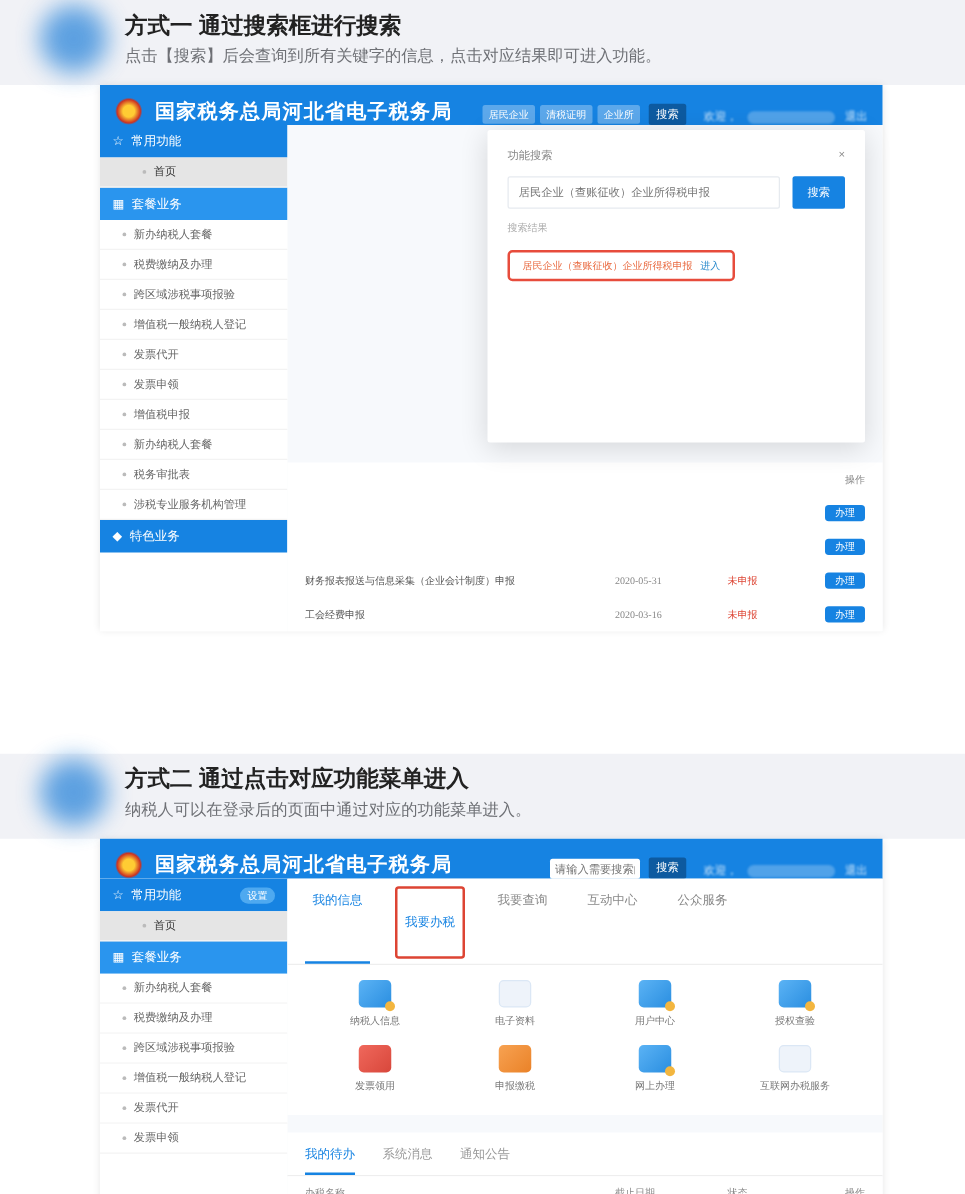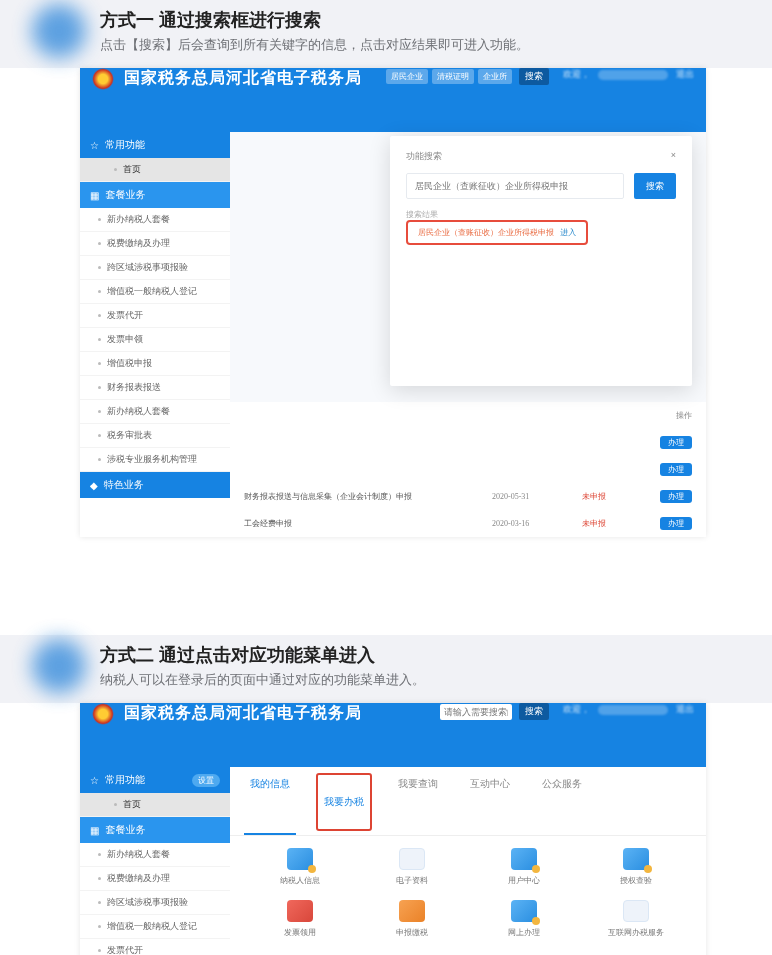--- a/index.html
+++ b/index.html
@@ -6,21 +6,21 @@
   body { width: 772px; font-family: "Microsoft YaHei", Arial, sans-serif; background:#fff; color:#333; }
   
   
   .section-head { background:#f1f2f6; padding: 8px 20px 14px 100px; position:relative; }
   .section-head .dot { position:absolute; left:32px; top:4px; width:54px; height:54px; background:#1e7ed8; border-radius:50%; filter: blur(10px); opacity:0.7; }
   .section-head h2 { font-size:18px; font-weight:700; color:#222; margin-bottom:4px; }
   .section-head p { font-size:13px; color:#6e7075; filter: blur(0.6px); }
   
   
   .app { width:626px; margin-left:80px; background:#fff; box-shadow: 0 0 6px rgba(0,0,0,0.1); position:relative; }
-  .app-header { background:#1683e2; height:64px; display:flex; align-items:flex-start; padding:0 12px; }
+  .app-header { background:#1683e2; height:32px; display:flex; align-items:flex-end; padding:0 12px; }
   .app-header .logo { width:22px; height:22px; background:radial-gradient(circle,#ffcc33 30%, #cc3322 60%, #1683e2 70%); border-radius:50%; margin-right:10px; flex-shrink:0; }
   .app-header .title { color:#fff; font-size:16px; font-weight:700; letter-spacing:1px; flex:1; }
   .app-header .hsearch { display:flex; align-items:center; gap:4px; }
   .app-header .hsearch input { font-size:9px; width:72px; height:16px; border:none; border-radius:2px; padding:0 4px; color:#999; background:#fff; }
   .app-header .hsearch .hbox { font-size:8px; background:rgba(255,255,255,0.3); color:#fff; padding:2px 5px; border-radius:2px; filter:blur(0.5px);}
   .app-header .hsearch .hbtn { font-size:9px; background:#0d5aa0; color:#fff; padding:2px 6px; border-radius:2px; margin-left:3px; }
   .app-header .right { color:#d5e9fa; font-size:9px; margin-left:14px; display:flex; gap:8px; align-items:center; filter:blur(1px); }
   .app-header .right .bar { background:rgba(255,255,255,0.25); width:70px; height:10px; border-radius:5px; }
 
   .app-body { display:flex; min-height:300px; }
@@ -63,21 +63,21 @@
   .table .col-date { width:90px; color:#888; }
   .table .col-status { width:60px; color:#d43; }
   .table .col-act { width:50px; text-align:right; }
   .table .col-act span { background:#1683e2; color:#fff; padding:2px 8px; border-radius:3px; font-size:8px; }
   .table .thead .col-status { color:#888; }
   .modal { position:absolute; left:160px; top:4px; right:14px; background:#fff; box-shadow:0 4px 22px rgba(0,0,0,0.14); border-radius:2px; padding:14px 16px 36px 16px; min-height:250px; }
   .modal .mhead { display:flex; justify-content:space-between; font-size:9px; color:#888; margin-bottom:10px; }
   .modal .msearch { display:flex; gap:10px; margin-bottom:10px; }
   .modal .msearch input { flex:1; height:26px; border:1px solid #e6eaef; border-radius:2px; font-size:9px; padding:0 8px; color:#aaa; filter:blur(0.4px);}
   .modal .msearch .btn { width:42px; background:#1683e2; color:#fff; font-size:9px; display:flex; align-items:center; justify-content:center; border-radius:2px; }
-  .modal .reslabel { font-size:8px; color:#aaa; margin-bottom:0; filter:blur(0.5px);}
+  .modal .reslabel { font-size:8px; color:#aaa; margin-bottom:12px; filter:blur(0.5px);}
   .modal .result { border:2px solid #e74c3c; border-radius:4px; display:inline-block; font-size:8px; color:#e96a40; padding:5px 10px; filter:blur(0.4px);}
   .modal .result .go { color:#2a8acc; margin-left:4px; }
 
   .spacer { height:90px; }
   .gap { height:28px; background:#fff; }
 </style>
 </head>
 <body>
 
 <div class="section-head">
@@ -114,21 +114,20 @@
         <span>▦</span>
         <span>套餐业务</span>
       </div>
       <div class="sub">新办纳税人套餐</div>
       <div class="sub">税费缴纳及办理</div>
       <div class="sub">跨区域涉税事项报验</div>
       <div class="sub">增值税一般纳税人登记</div>
       <div class="sub">发票代开</div>
       <div class="sub">发票申领</div>
       <div class="sub">增值税申报</div>
-      <div class="sub">财务报表报送</div>
       <div class="sub">新办纳税人套餐</div>
       <div class="sub">税务审批表</div>
       <div class="sub">涉税专业服务机构管理</div>
       <div class="cat">
         <span>◆</span>
         <span>特色业务</span>
       </div>
     </div>
 
     <div class="main">

